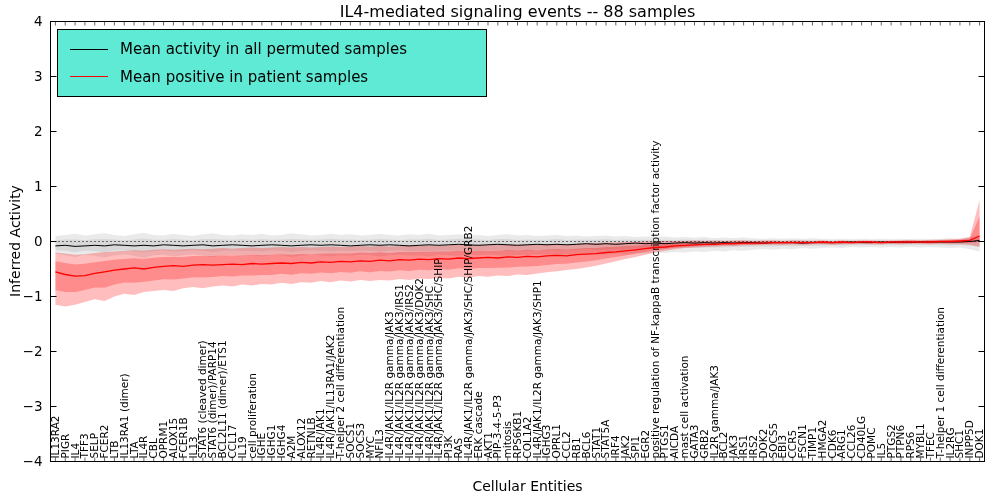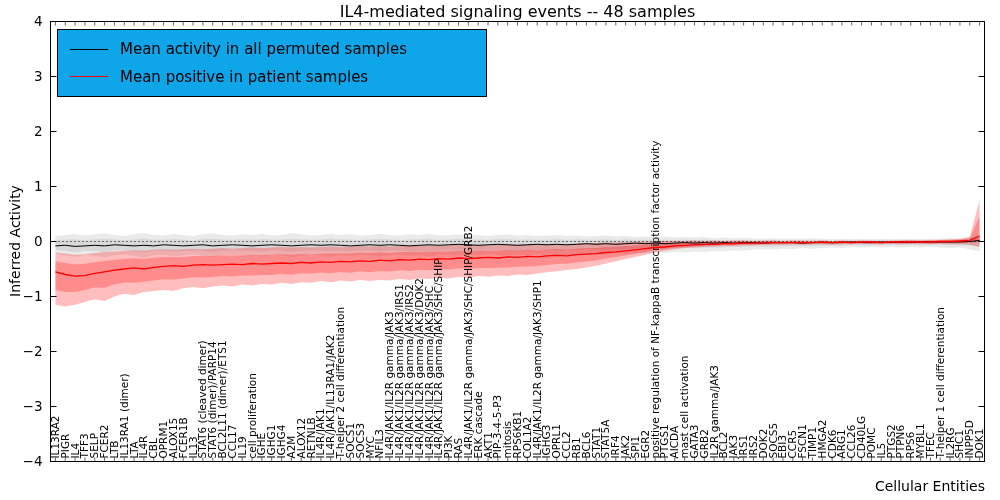--- a/index.html
+++ b/index.html
@@ -1,24 +1,24 @@
 <!DOCTYPE html>
 <html><head>
 <meta charset="utf-8">
 <style>
   html,body{margin:0;padding:0;background:#ffffff;}
   .figure{position:relative;width:1000px;height:500px;background:#ffffff;
           font-family:"DejaVu Sans", sans-serif;color:#000;overflow:hidden;}
   #plot-svg{position:absolute;left:0;top:0;}
   .chart-title{position:absolute;left:50px;top:2px;width:935px;text-align:center;
                font-size:16px;color:#000;}
-  .x-label{position:absolute;left:50px;top:478px;width:935px;text-align:right;font-size:14px;}
+  .x-label{position:absolute;left:60px;top:478px;width:935px;text-align:center;font-size:14px;}
   .y-label{position:absolute;left:-41px;top:233px;width:112px;height:16px;text-align:center;
            font-size:14px;transform:rotate(-90deg);}
-  .legend{position:absolute;left:57px;top:29px;background:#0ea5e9;border:1px solid #000;
+  .legend{position:absolute;left:57px;top:29px;background:#5eead4;border:1px solid #000;
           padding:11px 18px 11px 12px;display:flex;flex-direction:column;gap:11px;
           min-width:430px;box-sizing:border-box;}
   .legend-row{display:flex;align-items:center;gap:12px;}
   .swatch{display:inline-block;width:38px;height:0;border-top:1.6px solid #000;}
   .legend-label{font-size:15px;line-height:1.1;}
 </style>
 </head>
 <body>
 
 <div class="figure">
@@ -337,21 +337,21 @@
       <line x1="984.5" x2="978.5" y1="131.5" y2="131.5" stroke="#000"></line>
       <text x="42.5" y="136" text-anchor="end" font-size="13.5" font-family="DejaVu Sans, sans-serif" fill="#000">2</text>
       <line x1="50.5" x2="56.5" y1="76.5" y2="76.5" stroke="#000"></line>
       <line x1="984.5" x2="978.5" y1="76.5" y2="76.5" stroke="#000"></line>
       <text x="42.5" y="81" text-anchor="end" font-size="13.5" font-family="DejaVu Sans, sans-serif" fill="#000">3</text>
       <line x1="50.5" x2="56.5" y1="21.5" y2="21.5" stroke="#000"></line>
       <line x1="984.5" x2="978.5" y1="21.5" y2="21.5" stroke="#000"></line>
       <text x="42.5" y="26" text-anchor="end" font-size="13.5" font-family="DejaVu Sans, sans-serif" fill="#000">4</text>
       <rect x="50.5" y="21.5" width="934" height="440" fill="none" stroke="#000" stroke-width="1"></rect>
     </svg>
-  <div class="chart-title">IL4-mediated signaling events -- 48 samples</div>
+  <div class="chart-title">IL4-mediated signaling events -- 88 samples</div>
   <div class="y-label">Inferred Activity</div>
   <div class="x-label">Cellular Entities</div>
   <div class="legend">
     <div class="legend-row">
       <span class="swatch" style="border-top-color: rgb(0, 0, 0);"></span>
       <span class="legend-label">Mean activity in all permuted samples</span>
     </div>
     <div class="legend-row">
       <span class="swatch" style="border-top-color: rgb(255, 0, 0);"></span>
       <span class="legend-label">Mean positive in patient samples</span>

